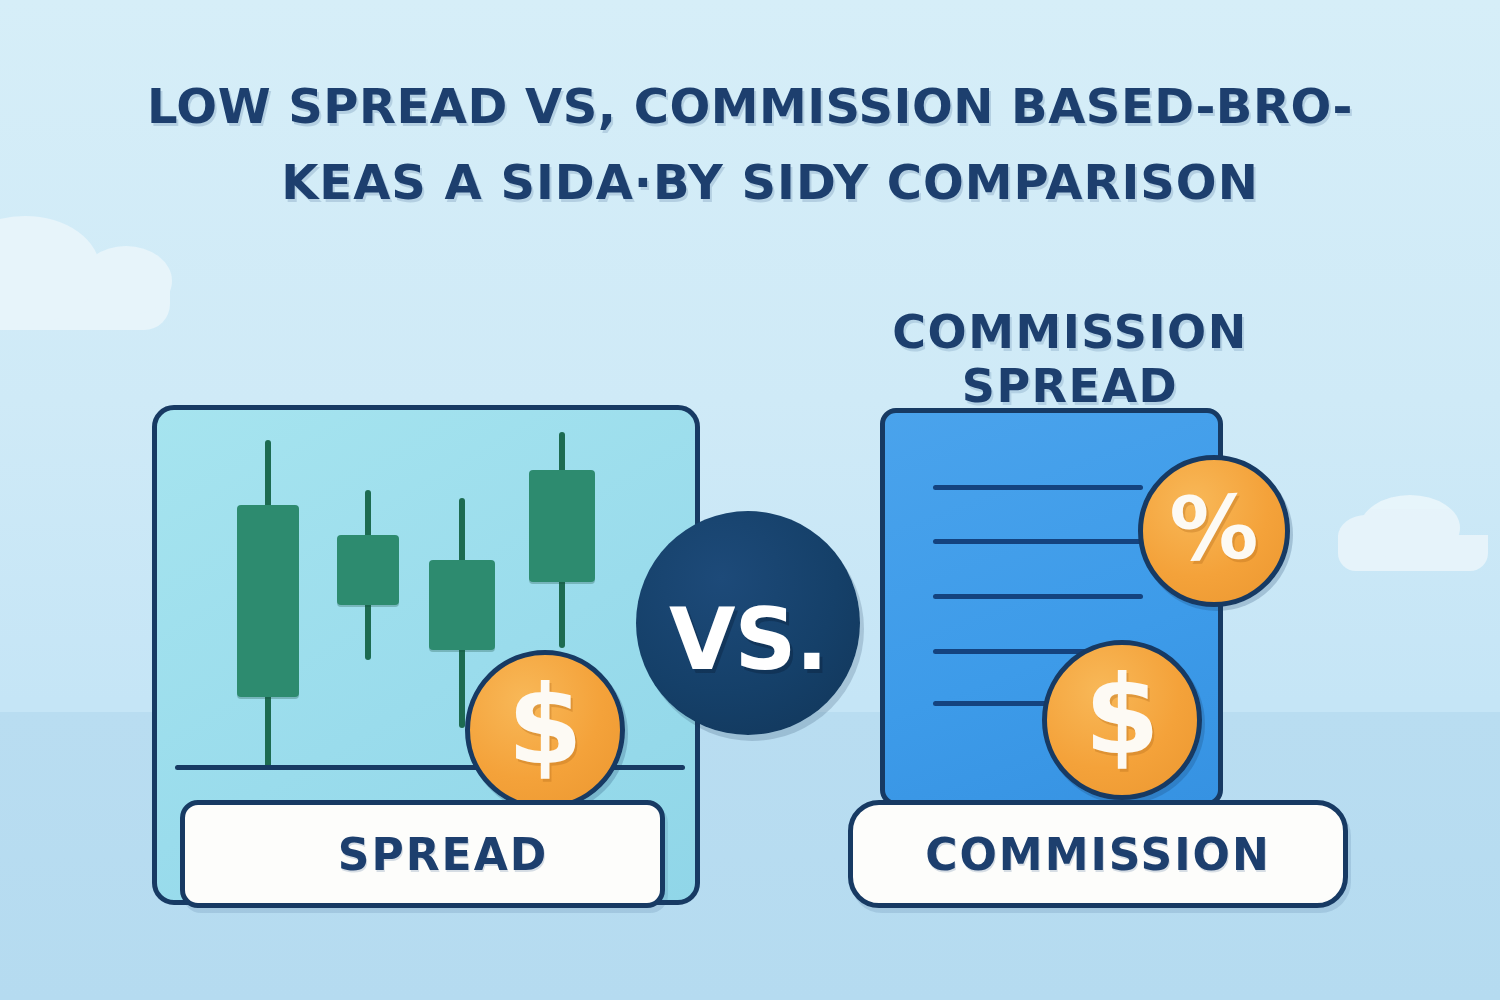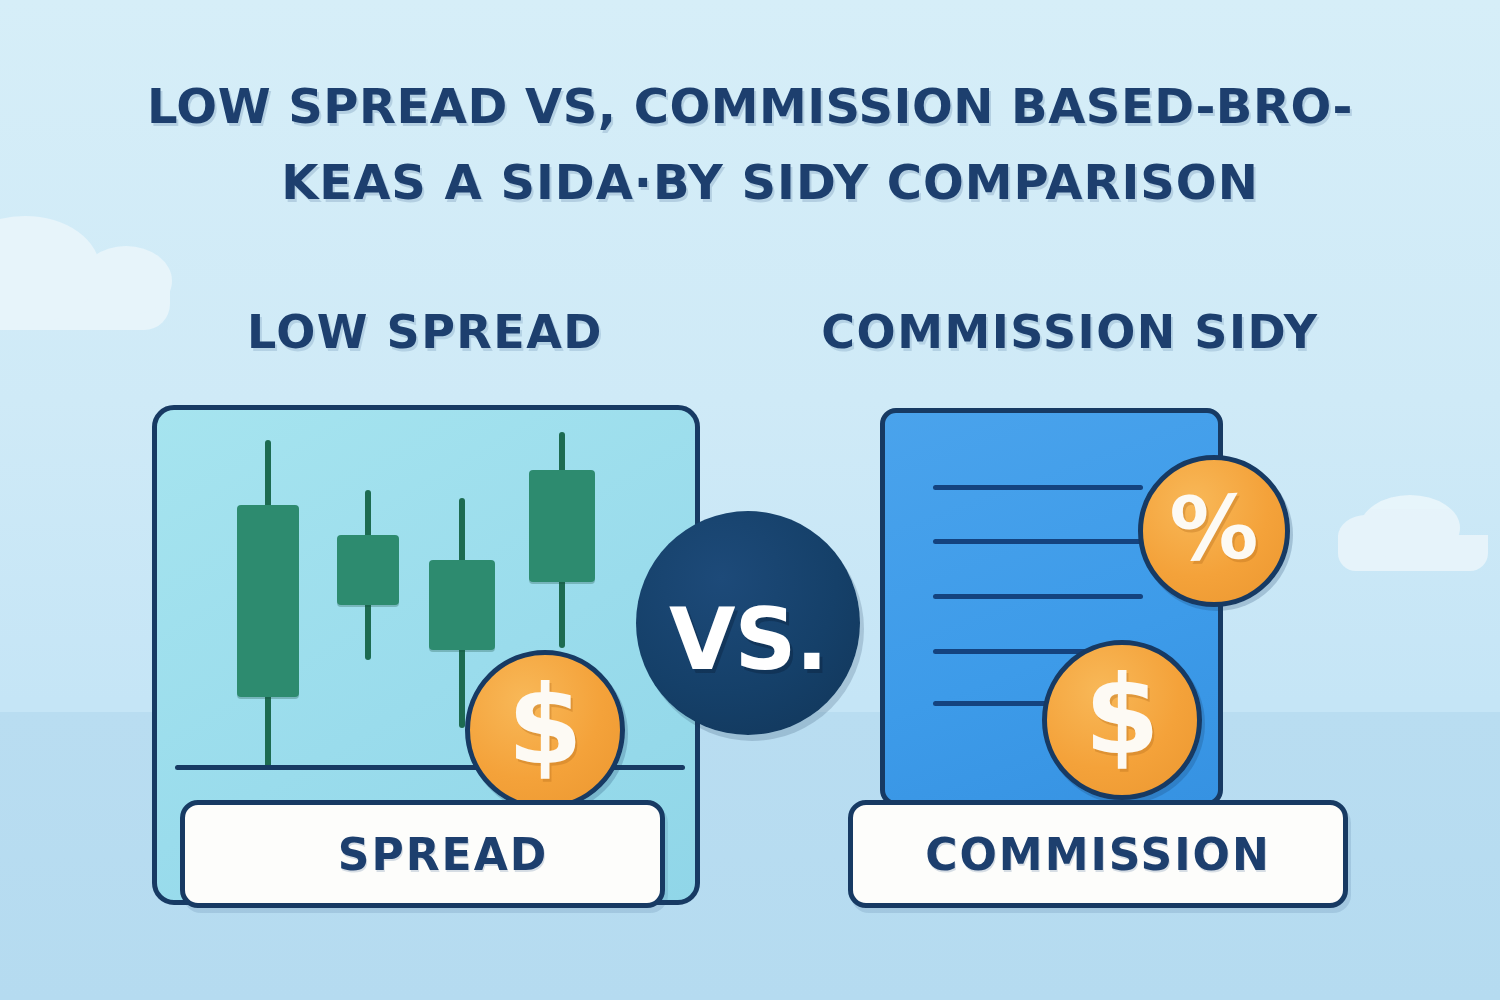--- a/index.html
+++ b/index.html
@@ -147,39 +147,38 @@
     border:5px solid #173a63;
     border-radius:18px;
     display:flex; align-items:center; justify-content:center;
     box-shadow:3px 5px 0 rgba(30,70,115,.13);
   }
   .plate .plate-text {
     color:#1d3f6e; font-weight:bold; font-size:44px; letter-spacing:2px;
     text-shadow:1px 2px 0 rgba(40,80,130,.18);
   }
   #plate-spread     { left:180px; top:800px; width:485px; height:108px;padding-left:41px; }
-  #plate-commission { left:848px; top:800px; width:500px; height:108px; }
+  #plate-commission { left:848px; top:800px; width:500px; height:108px;border-radius:31px; }
 </style>
 </head>
 <body>
 
 <div id="stage">
 
   <div id="ground"></div>
 
   <div class="cloud" id="cloud-left"></div>
   <div class="cloud" id="cloud-right"></div>
 
   <div id="title">
     <span class="tline tline1">LOW SPREAD VS, COMMISSION BASED-BRO-</span>
     <span class="tline tline2">KEAS A SIDA·BY SIDY COMPARISON</span>
   </div>
 
-  <div class="col-head" id="head-left">LOW SPREAD</div>
-  <div class="col-head" id="head-right">COMMISSION SIDY</div>
+  <div class="col-head" id="head-right">COMMISSION SPREAD</div>
 
   <div id="card-left">
 
     <div class="candle" style="left:80px; top:30px; width:62px; height:330px;">
       <div class="wick" style="top:0; height:330px;"></div>
       <div class="body" style="top:65px; height:192px;"></div>
     </div>
 
     <div class="candle" style="left:180px; top:80px; width:62px; height:170px;">
       <div class="wick" style="top:0; height:170px;"></div>

